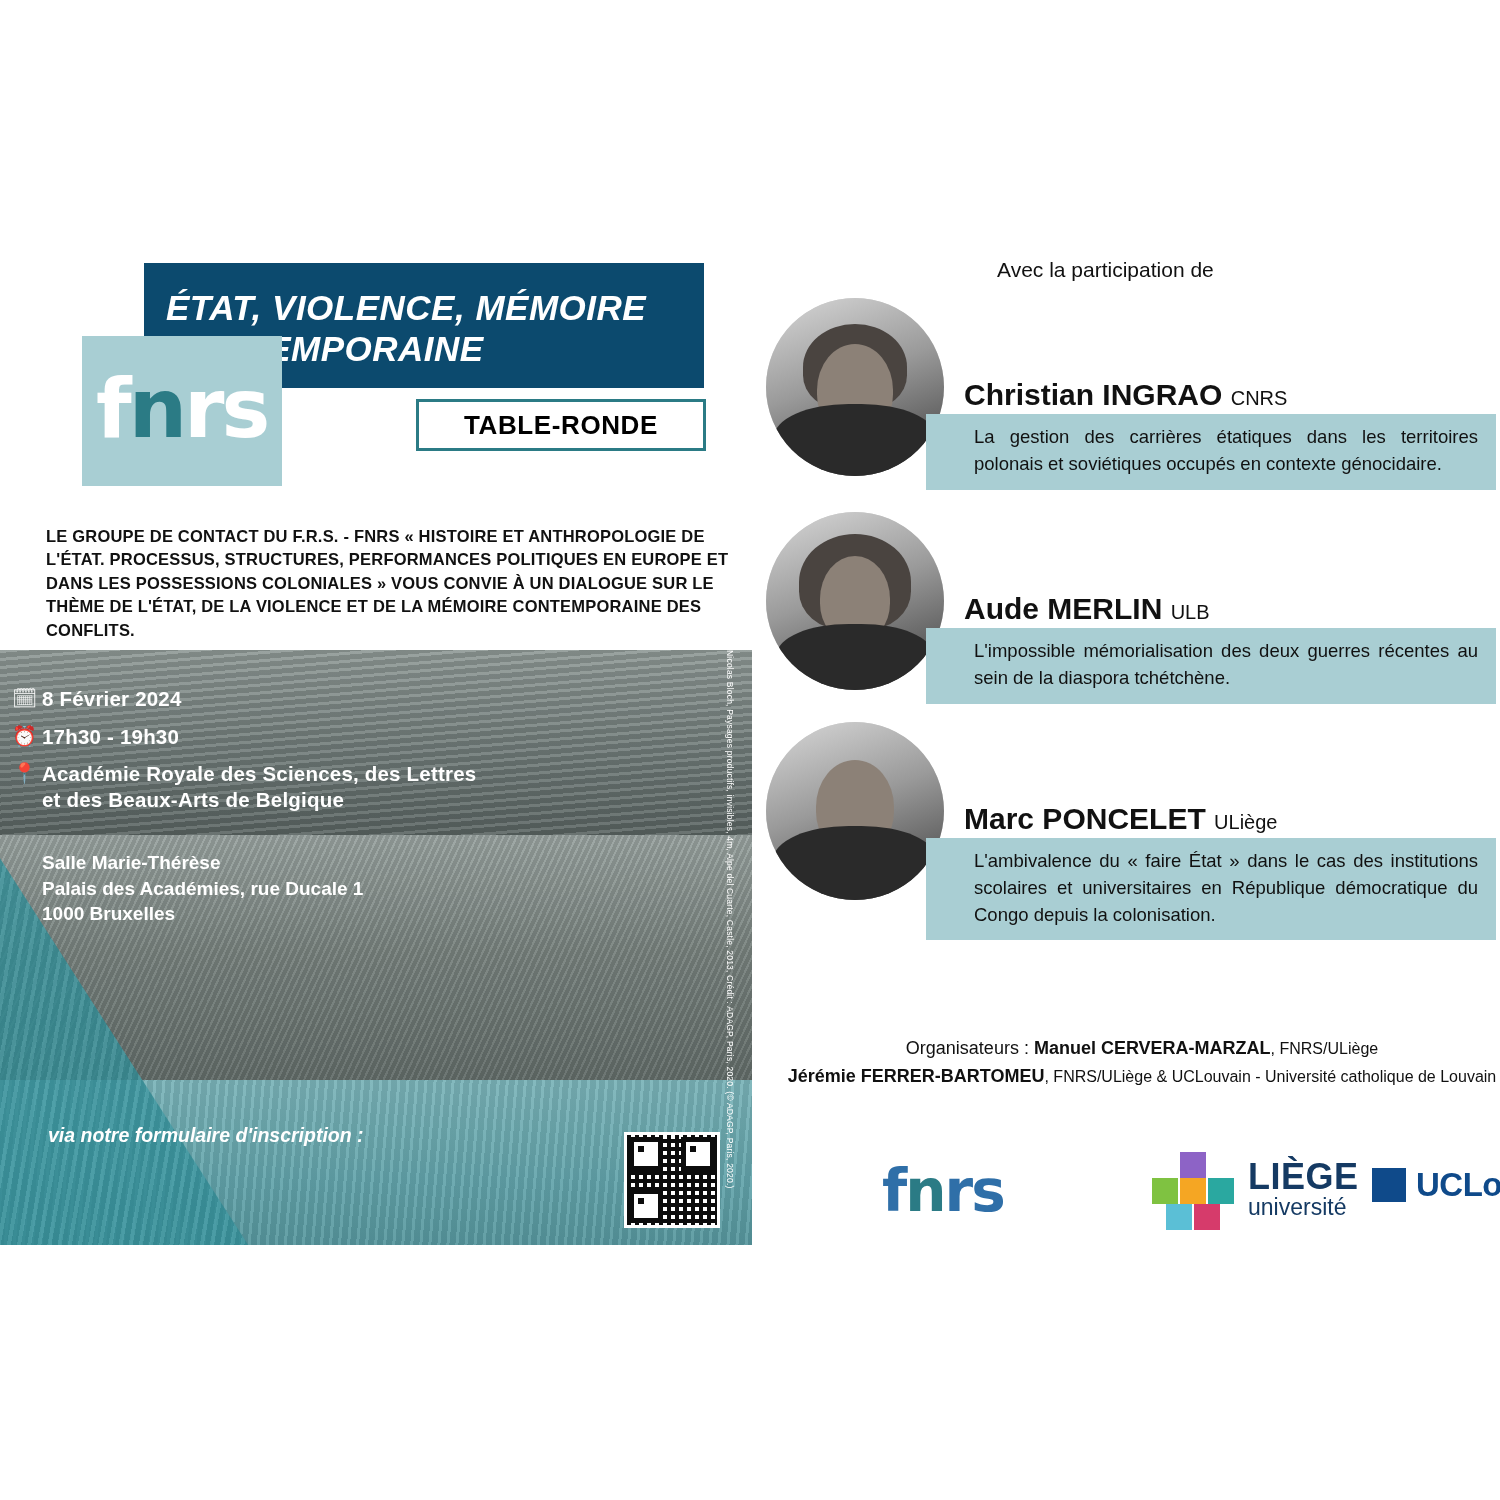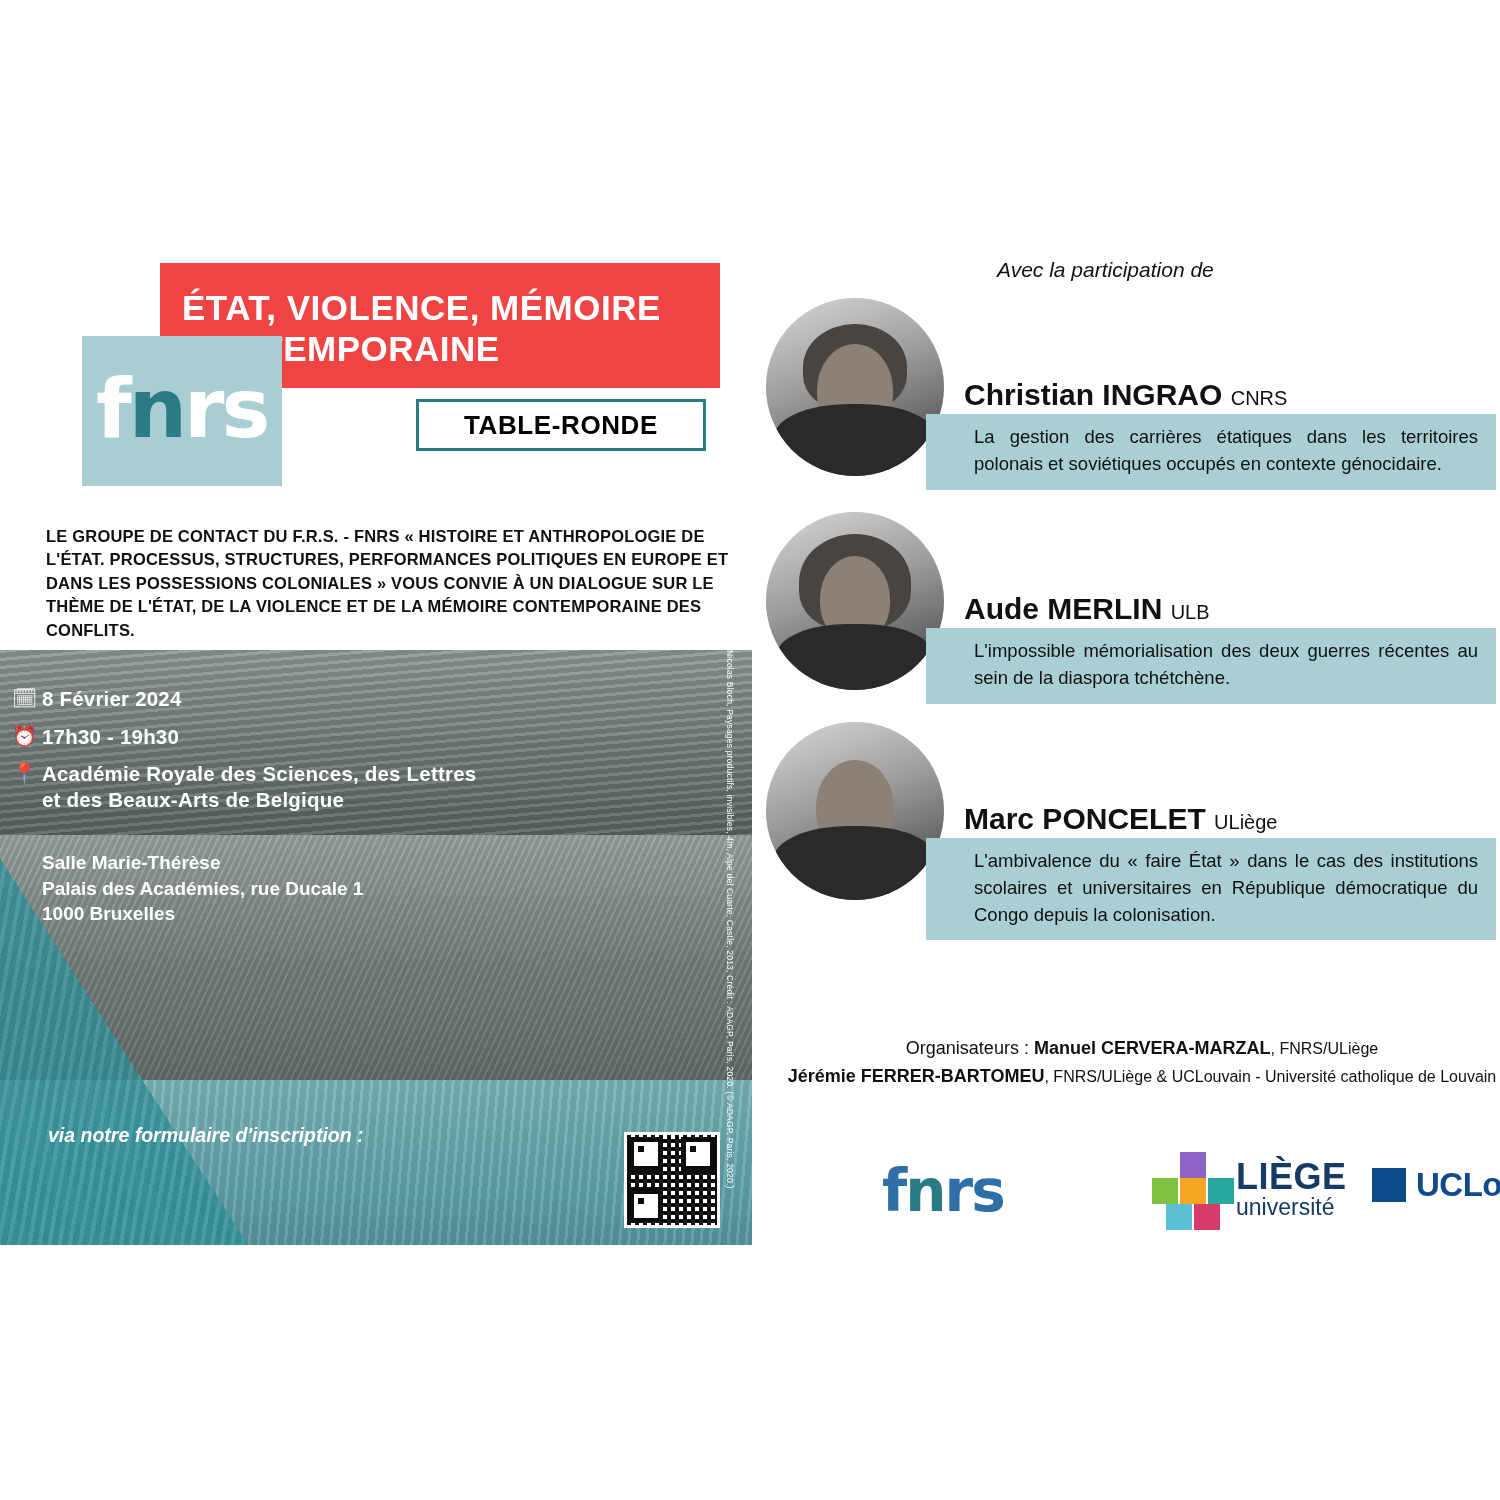--- a/index.html
+++ b/index.html
@@ -21,26 +21,27 @@
     position: absolute;
     left: 0;
     top: 0;
     width: 752px;
     height: 1500px;
   }
 
   
   .title-band {
     position: absolute;
-    left: 160px;
+    left: 144px;
     top: 263px;
     width: 560px;
-    background: #ef4444;
+    background: #0c4a6e;
     padding: 24px 0 18px 0;
     box-sizing: border-box;
+    font-style: italic;
   }
   .title-band .title-text {
     color: #ffffff;
     font-size: 35px;
     font-weight: bold;
     line-height: 1.18;
     letter-spacing: 0.5px;
     padding: 0 22px;
   }
   .tableronde-box {
@@ -244,21 +245,20 @@
     left: 752px;
     top: 0;
     width: 748px;
     height: 1500px;
   }
   .participation-title {
     position: absolute;
     left: 245px;
     top: 258px;
     font-size: 21px;
-    font-style: italic;
     color: #111;
   }
 
   .speaker {
     position: absolute;
     left: 14px;
     width: 734px;
   }
   .speaker.s1 { top: 298px; }
   .speaker.s2 { top: 512px; }
@@ -370,21 +370,21 @@
     top: 12px;
     width: 210px;
     height: 80px;
   }
   .cube {
     position: absolute;
     width: 26px; height: 26px;
   }
   .liege-text {
     position: absolute;
-    left: 86px;
+    left: 98px;
     top: 4px;
     color: #153a63;
   }
   .liege-text .l1 { font-size: 36px; font-weight: bold; letter-spacing: 0.5px; }
   .liege-text .l2 { font-size: 23px; font-weight: normal; margin-top: -4px; }
 
   .logo-ucl {
     position: absolute;
     left: 500px;
     top: 26px;

